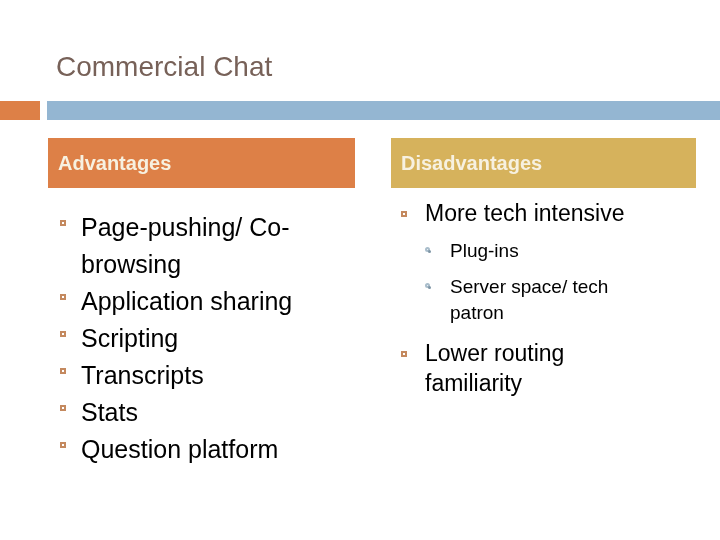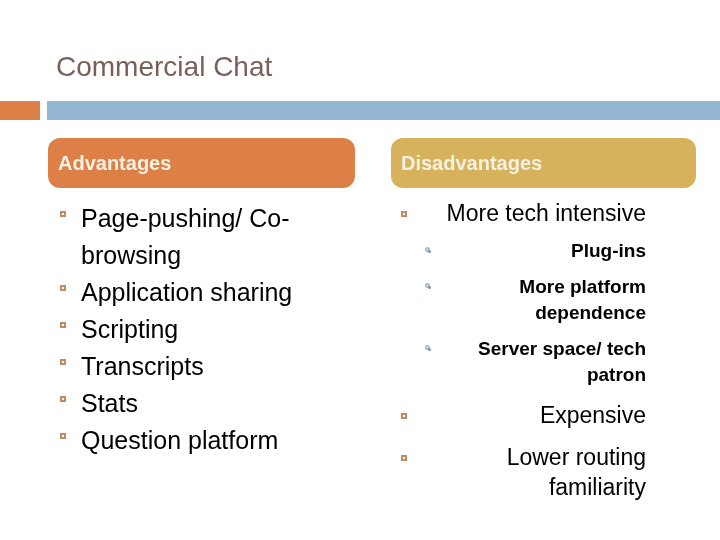--- a/index.html
+++ b/index.html
@@ -23,38 +23,38 @@
     position:absolute;left:56px;top:28px;font-size:28px;line-height:1.2;
     color:var(--title-text);white-space:nowrap;margin-top:22px;
   }
   .accent-square{position:absolute;left:0;top:101px;width:40px;height:19px;background:var(--accent-orange);}
   .accent-bar{position:absolute;left:47px;top:101px;width:673px;height:19px;background:var(--accent-blue);}
   .col{position:absolute;top:138px;}
   .col-left{left:48px;width:307px;}
   .col-right{left:391px;width:305px;}
   .col-header{
     height:50px;line-height:50px;padding-left:10px;
-    font-size:20px;font-weight:bold;color:var(--header-text);border-radius:12px;
+    font-size:20px;font-weight:bold;color:var(--header-text);
   }
   .col-header.orange{background:var(--accent-orange);}
   .col-header.gold{background:var(--accent-gold);}
   ul{list-style:none;margin:0;padding:0;}
-  .list-l1{font-size:25px;line-height:37px;margin-top:12px;}
+  .list-l1{font-size:25px;line-height:37px;margin-top:21px;}
   .list-l1 > li{position:relative;padding-left:33px;}
-  .col-right .list-l1{font-size:23px;line-height:30px;margin-top:10px;text-align:right;}
+  .col-right .list-l1{font-size:23px;line-height:30px;margin-top:10px;}
   .col-right .list-l1 > li{padding-left:34px;padding-right:50px;}
   .col-right .list-l1 > li + li{margin-top:12px;}
   .sq-bullet{
     position:absolute;width:6px;height:6px;
     border:2px solid var(--square-bullet);background:transparent;
   }
   .col-left .sq-bullet{left:12px;top:11px;}
   .col-right .sq-bullet{left:10px;top:13px;}
   .list-l2{font-size:19px;line-height:26px;margin-top:10px;}
-  .list-l2 > li{position:relative;padding-left:25px;margin-top:10px;font-weight:bold;}
+  .list-l2 > li{position:relative;padding-left:25px;margin-top:10px;}
   .list-l2 > li:first-child{margin-top:0;}
   .ring-bullet{
     position:absolute;left:0;top:9px;width:5px;height:5px;border-radius:50%;
     border:2px solid var(--circle-bullet-ring);
   }
   .ring-bullet::after{
     content:"";position:absolute;left:1px;top:1px;width:3px;height:3px;
     border-radius:50%;background:var(--circle-bullet-dot);
   }
 </style>
@@ -104,31 +104,26 @@
       <li>
         <span class="sq-bullet"></span>
         <span>More tech intensive</span>
         <ul class="list-l2">
           <li>
             <span class="ring-bullet"></span>
             <span>Plug-ins</span>
           </li>
           <li>
             <span class="ring-bullet"></span>
-            <span>More platform dependence</span>
-          </li>
-          <li>
-            <span class="ring-bullet"></span>
             <span>Server space/ tech patron</span>
           </li>
         </ul>
       </li>
       <li>
         <span class="sq-bullet"></span>
-        <span>Expensive</span>
       </li>
       <li>
         <span class="sq-bullet"></span>
         <span>Lower routing familiarity</span>
       </li>
     </ul>
   </div>
 
 </div>
 

